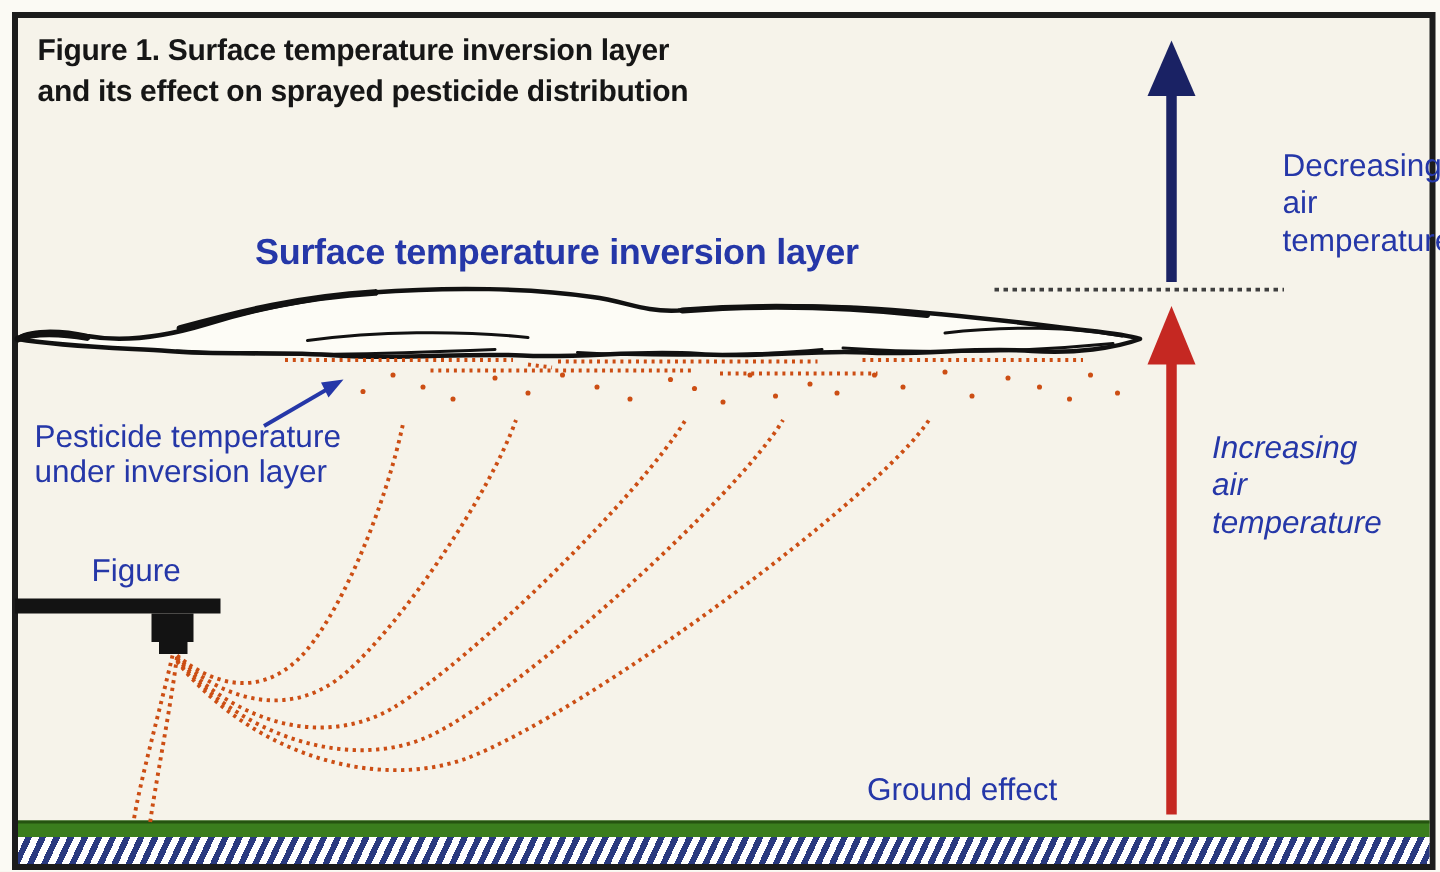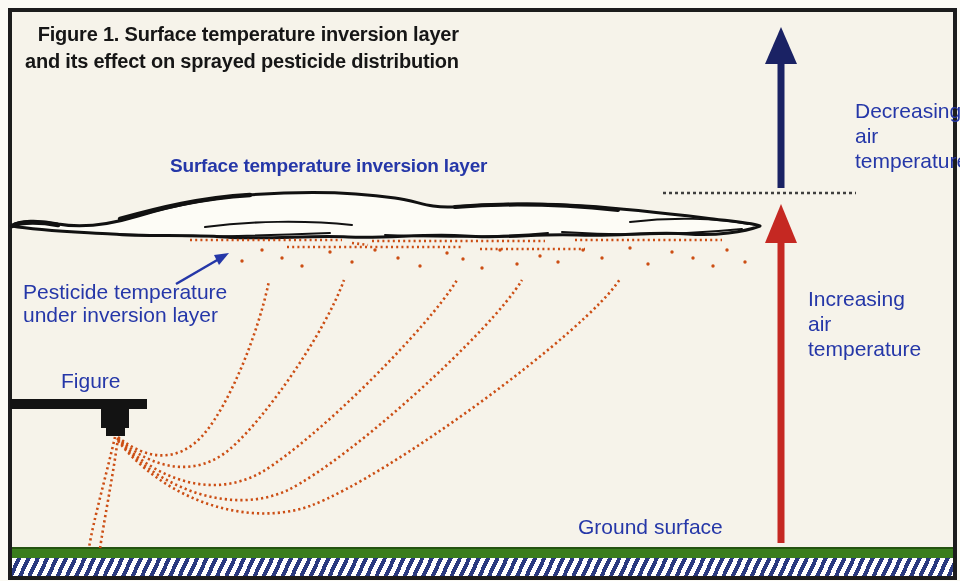--- a/index.html
+++ b/index.html
@@ -36,30 +36,30 @@
   }
   .soil-hatch{
     position:absolute;left:0;top:546px;width:941px;height:18px;
     background:repeating-linear-gradient(115deg,#ffffff 0px,#ffffff 4.5px,var(--hatch) 4.5px,var(--hatch) 8.5px);
   }
   svg.overlay{position:absolute;left:0;top:0;width:960px;height:581px;}
   .lbl{position:absolute;white-space:pre-line;color:var(--label-blue);font-size:21px;line-height:25px;}
   .title{
     position:absolute;left:25px;top:21px;
     color:var(--title-black);font-size:20px;font-weight:bold;line-height:27px;
-    letter-spacing:-0.2px;white-space:pre-line;text-align:right;
+    letter-spacing:-0.2px;white-space:pre-line;
   }
   .inv-heading{
     position:absolute;left:170px;top:155px;
-    color:var(--label-blue);font-size:19px;font-weight:bold;letter-spacing:-0.2px;
+    color:var(--label-blue);font-size:24px;font-weight:bold;letter-spacing:-0.2px;
   }
   .pesticide-note{left:23px;top:280px;line-height:23px;}
   .sprayer-lbl{left:61px;top:368px;}
   .decreasing-lbl{left:808px;top:98px;margin-left:47px;}
-  .increasing-lbl{left:808px;top:286px;}
+  .increasing-lbl{left:808px;top:286px;font-style:italic;}
   .ground-lbl{left:578px;top:514px;}
 </style>
 </head>
 <body>
 
 <div class="frame">
   <div class="ground-band"></div>
   <div class="soil-hatch"></div>
 </div>
 
@@ -175,13 +175,13 @@
 <div class="lbl sprayer-lbl">Figure</div>
 
 <div class="lbl decreasing-lbl">Decreasing
 air
 temperature</div>
 
 <div class="lbl increasing-lbl">Increasing
 air
 temperature</div>
 
-<div class="lbl ground-lbl">Ground surface</div>
+<div class="lbl ground-lbl">Ground effect</div>
 
 </body></html>

